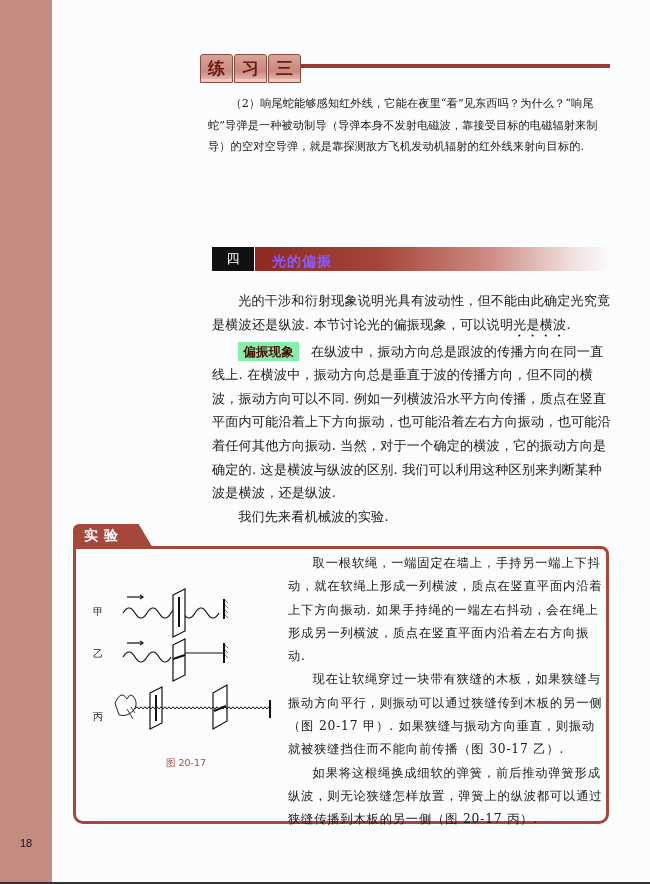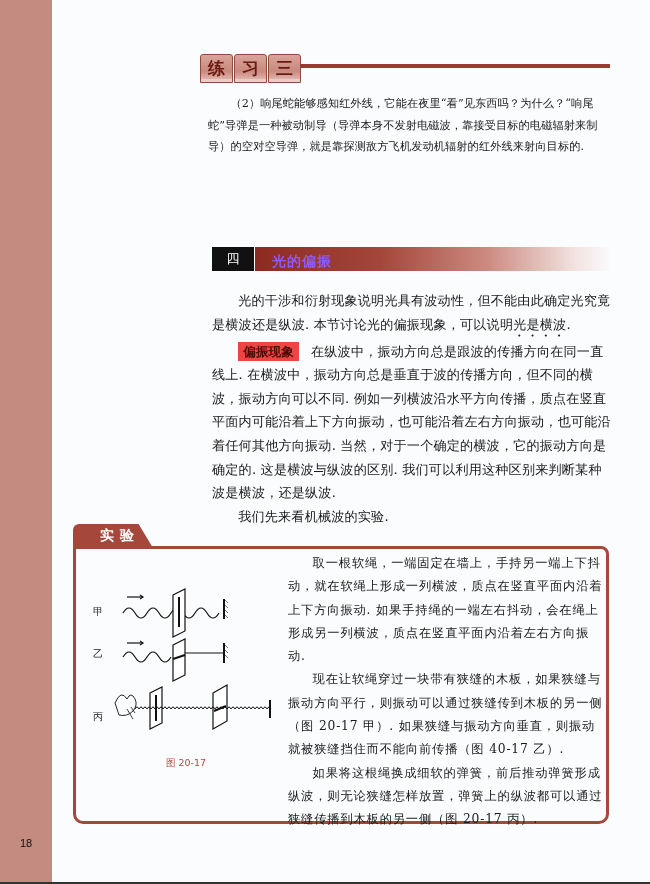--- a/index.html
+++ b/index.html
@@ -64,34 +64,34 @@
     color: #8b5cf6; letter-spacing: 1px;
   }
 
   .body-text {
     position: absolute; left: 212px; top: 289px; width: 400px;
     font-size: 13.1px; line-height: 23.6px; letter-spacing: 0.2px;
   }
   .body-text p { margin: 0; text-indent: 2em; }
   .emph { text-emphasis: dot; -webkit-text-emphasis: dot; text-emphasis-position: under; -webkit-text-emphasis-position: under; }
   .tag {
-    display: inline-block; background: #ef4444; color: #4a0c06;
+    display: inline-block; background: #86efac; color: #4a0c06;
     font-family: "DejaVu Sans", sans-serif; font-weight: bold; font-size: 12.5px;
     padding: 0 5px; line-height: 19px; margin-right: 12px; text-indent: 0;
   }
 
   
   .exp-tab {
     position: absolute; left: 73px; top: 524px; width: 80px; height: 24px;
     background: #a5473a;
     border-radius: 6px 10px 0 0;
     clip-path: polygon(0 0, 82% 0, 100% 100%, 0 100%);
   }
   .exp-tab-label {
-    position: absolute; left: 100px; top: 527px;
+    position: absolute; left: 84px; top: 527px;
     font-family: "DejaVu Sans", sans-serif; font-weight: bold; font-size: 14px;
     color: #fff; letter-spacing: 6px;
   }
   .exp-box {
     position: absolute; left: 73px; top: 546px; width: 530px; height: 272px;
     border: 3px solid #a5473a; border-radius: 0 8px 10px 10px;
   }
   .exp-text {
     position: absolute; left: 288px; top: 552px; width: 318px;
     font-size: 12.3px; line-height: 23.3px; letter-spacing: 0.8px;
@@ -179,15 +179,15 @@
       <line x1="129" y1="126" x2="141" y2="121" stroke-width="2"></line>
       <line x1="185" y1="115" x2="185" y2="133" stroke-width="2"></line>
       <path d="M50,124 q2,-4 4,0 q2,-4 4,0 q2,-4 4,0 q2,-4 4,0 q2,-4 4,0 q2,-4 4,0 q2,-4 4,0 q2,-4 4,0 q2,-4 4,0 q2,-4 4,0 q2,-4 4,0 q2,-4 4,0 q2,-4 4,0 q2,-4 4,0 q2,-4 4,0 q2,-4 4,0 q2,-4 4,0 q2,-4 4,0 q2,-4 4,0 q2,-4 4,0 q2,-4 4,0 q2,-4 4,0 q2,-4 4,0 q2,-4 4,0 q2,-4 4,0 q2,-4 4,0 q2,-4 4,0 q2,-4 4,0 q2,-4 4,0 q2,-4 4,0 q2,-4 4,0 q2,-4 4,0 q2,-4 4,0 q2,-4 4,0" stroke-width="1"></path>
     </g>
   </svg>
 </div>
 <div class="fig-caption">图 20-17</div>
 
 <div class="exp-text">
   <p>取一根软绳，一端固定在墙上，手持另一端上下抖动，就在软绳上形成一列横波，质点在竖直平面内沿着上下方向振动. 如果手持绳的一端左右抖动，会在绳上形成另一列横波，质点在竖直平面内沿着左右方向振动.</p>
-  <p>现在让软绳穿过一块带有狭缝的木板，如果狭缝与振动方向平行，则振动可以通过狭缝传到木板的另一侧（图 20-17 甲）. 如果狭缝与振动方向垂直，则振动就被狭缝挡住而不能向前传播（图 40-17 乙）.</p>
+  <p>现在让软绳穿过一块带有狭缝的木板，如果狭缝与振动方向平行，则振动可以通过狭缝传到木板的另一侧（图 20-17 甲）. 如果狭缝与振动方向垂直，则振动就被狭缝挡住而不能向前传播（图 30-17 乙）.</p>
   <p>如果将这根绳换成细软的弹簧，前后推动弹簧形成纵波，则无论狭缝怎样放置，弹簧上的纵波都可以通过狭缝传播到木板的另一侧（图 20-17 丙）.</p>
 </div>
 
 </body></html>

